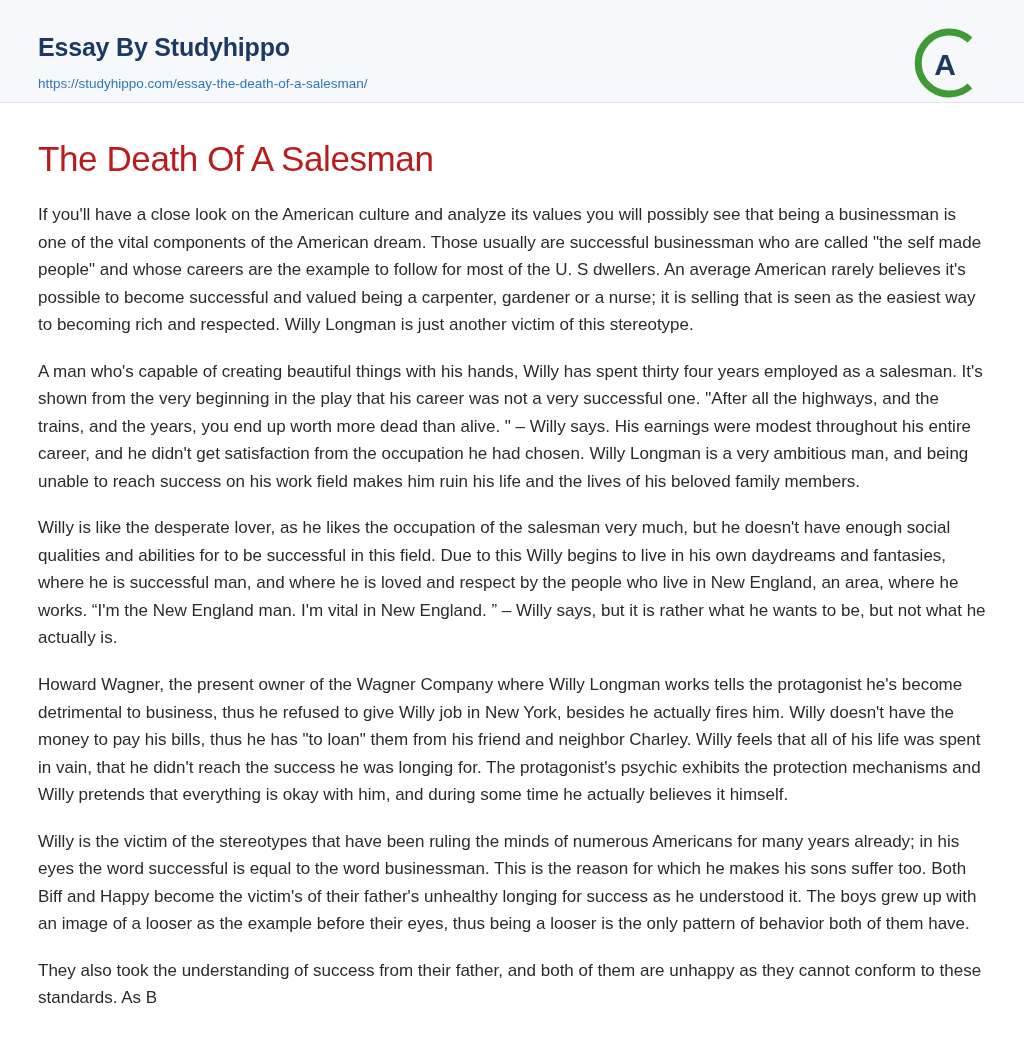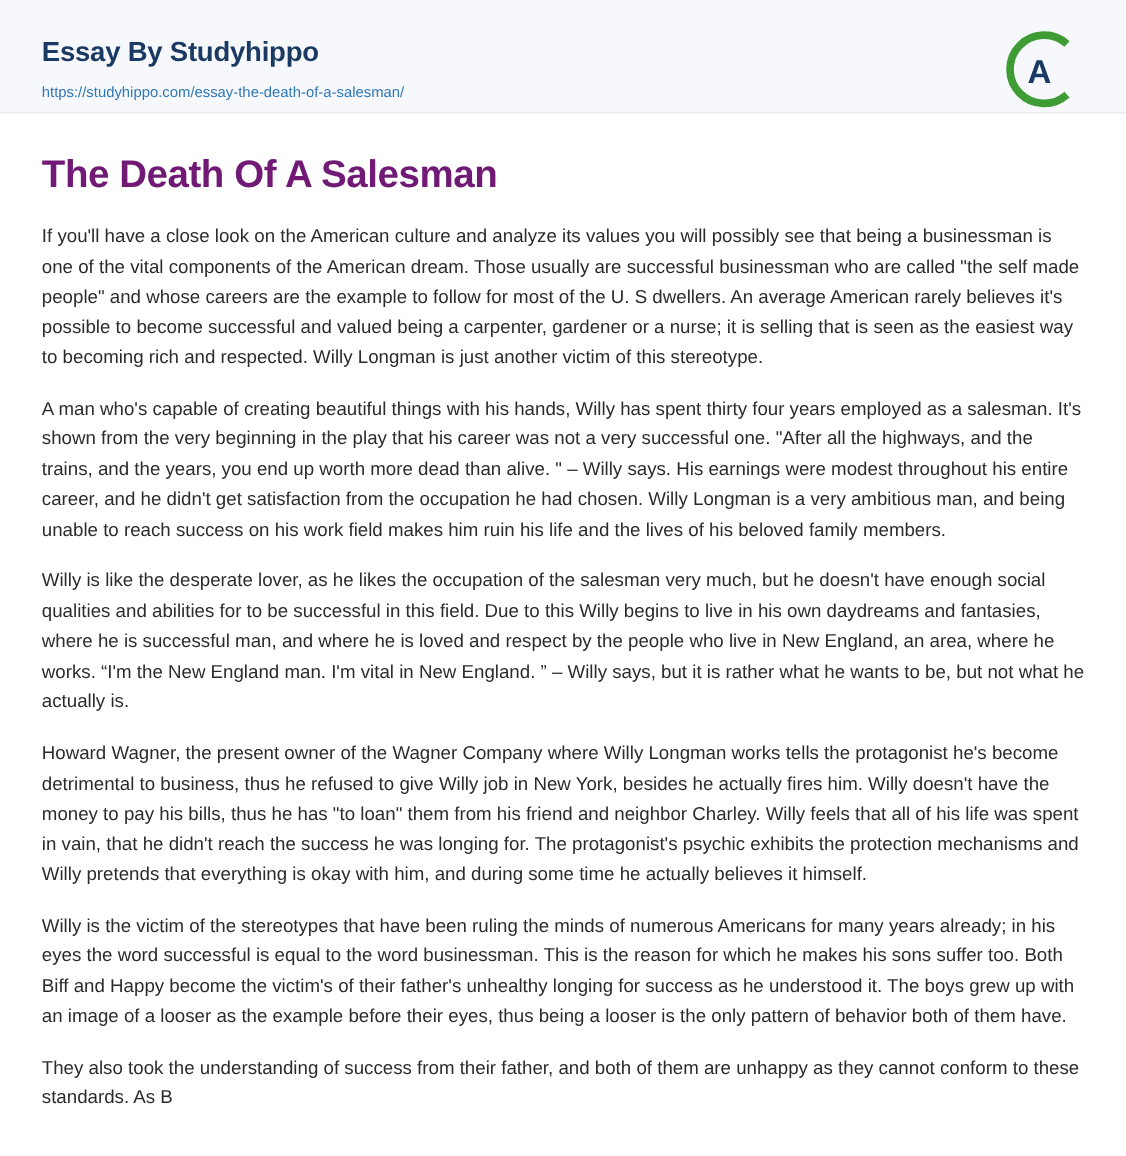--- a/index.html
+++ b/index.html
@@ -48,22 +48,22 @@
     right: 42px;
     top: 26px;
     width: 74px;
     height: 74px;
   }
   .content {
     padding: 30px 38px 40px 38px;
   }
   .title {
     font-size: 35px;
-    font-weight: bold;
-    color: #701a75;
+    font-weight: normal;
+    color: #b91c1c;
     margin: 6px 0 22px 0;
     letter-spacing: -0.4px;
   }
   .para {
     font-size: 17px;
     line-height: 1.62;
     color: #2b2b2b;
     margin: 0 0 19px 0;
     text-align: left;
   }

